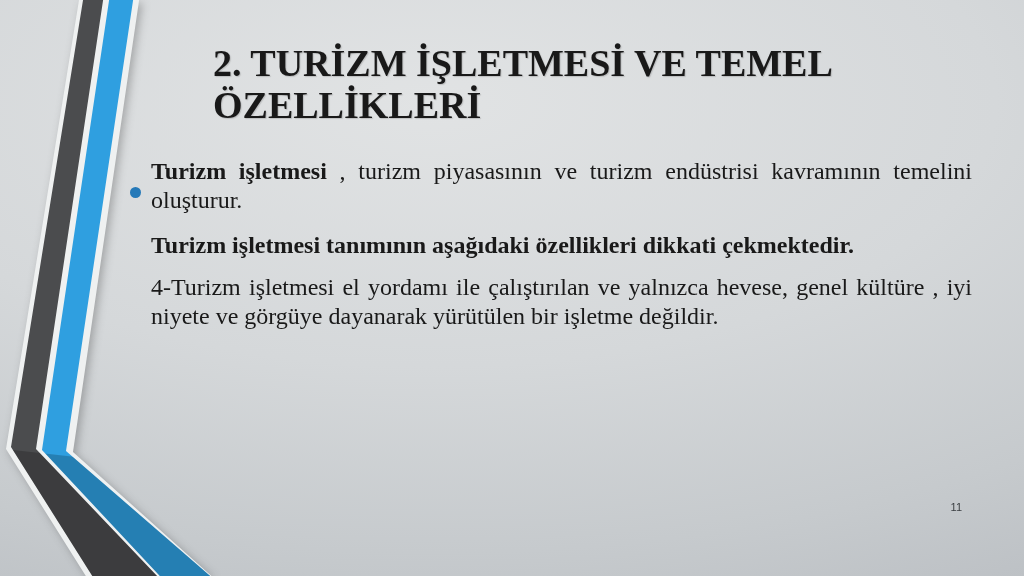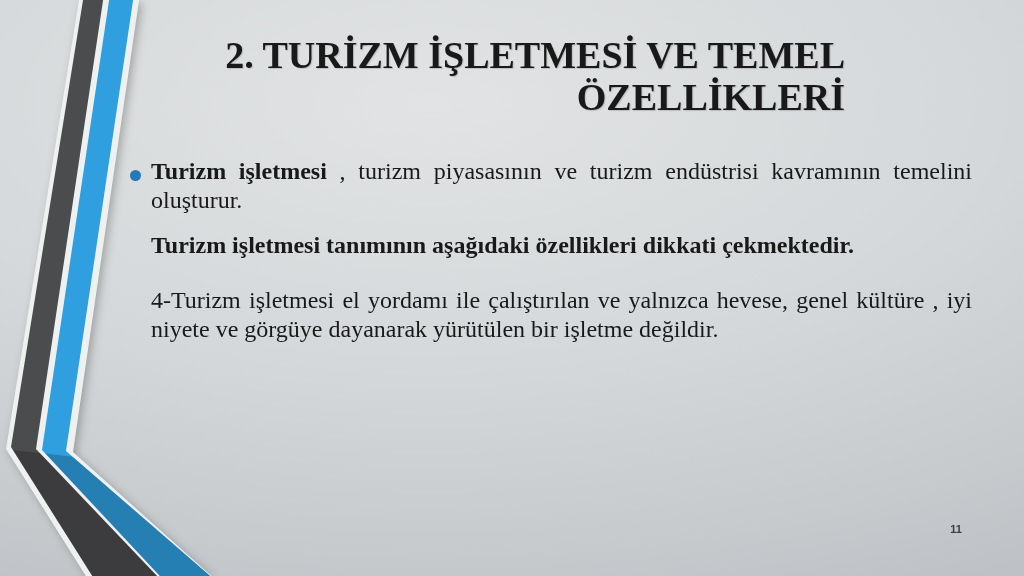--- a/index.html
+++ b/index.html
@@ -25,72 +25,71 @@
   .ribbon .gray-band { fill: var(--ribbon-gray, #4b4c4e); }
   .ribbon .blue-band { fill: var(--ribbon-blue, #2f9fe0); }
   .ribbon .fold-shade { fill: #000; opacity: 0.20; }
 
   .title {
     position: absolute;
     top: 34px;
     left: 50%;
     transform: translateX(calc(-50% + 13px));
     width: 640px;
-    margin: 0;
-    text-align: right;
+    margin: 8px;
+    text-align: left;
     font-weight: bold;
     font-size: 38px;
     line-height: 42px;
     letter-spacing: 0px;
     color: var(--text-color, #121212);
     text-shadow: 1px 1px 1px rgba(90,90,90,0.25);
   }
 
   .body-block {
     position: absolute;
     left: 130px;
     top: 157px;
     width: 842px;
     color: var(--text-color, #191919);
     font-size: 24px;
     line-height: 29px;
   }
 
   .item { margin: 0 0 16px 0; }
-  .bullet-item { display: flex; align-items: flex-start; }
+  .bullet-item { display: flex; align-items: center; }
   .dot {
     flex: 0 0 11px;
     width: 11px; height: 11px;
     margin: 13px 10px 0 0;
     border-radius: 50%;
     background: var(--bullet-blue, #2579b8);
   }
   .txt {
     margin: 0;
     flex: 1 1 auto;
     text-align: justify;
     text-justify: inter-word;
   }
   .plain {
     padding-left: 21px;
     text-align: justify;
     text-justify: inter-word;
   }
-  .plain.bold { font-weight: bold; margin-bottom: 26px; text-align: left; }
+  .plain.bold { font-weight: bold; margin-bottom: 13px; text-align: left; }
   .item:last-child { margin-bottom: 0; }
 
   .pagenum {
     position: absolute;
     top: 501px;
     right: 62px;
     font-family: "Liberation Sans", "DejaVu Sans", sans-serif;
     font-size: 11px;
-    font-weight: 700;
+    font-weight: 400;
     color: var(--page-number-color, #3a3e42);
-    margin-top: 22px;
   }
 </style>
 </head>
 <body>
 
 <div class="slide">
 
   <svg class="ribbon" viewBox="0 0 1024 576" aria-hidden="true">
     <defs>
       <clipPath id="bandsClip">

